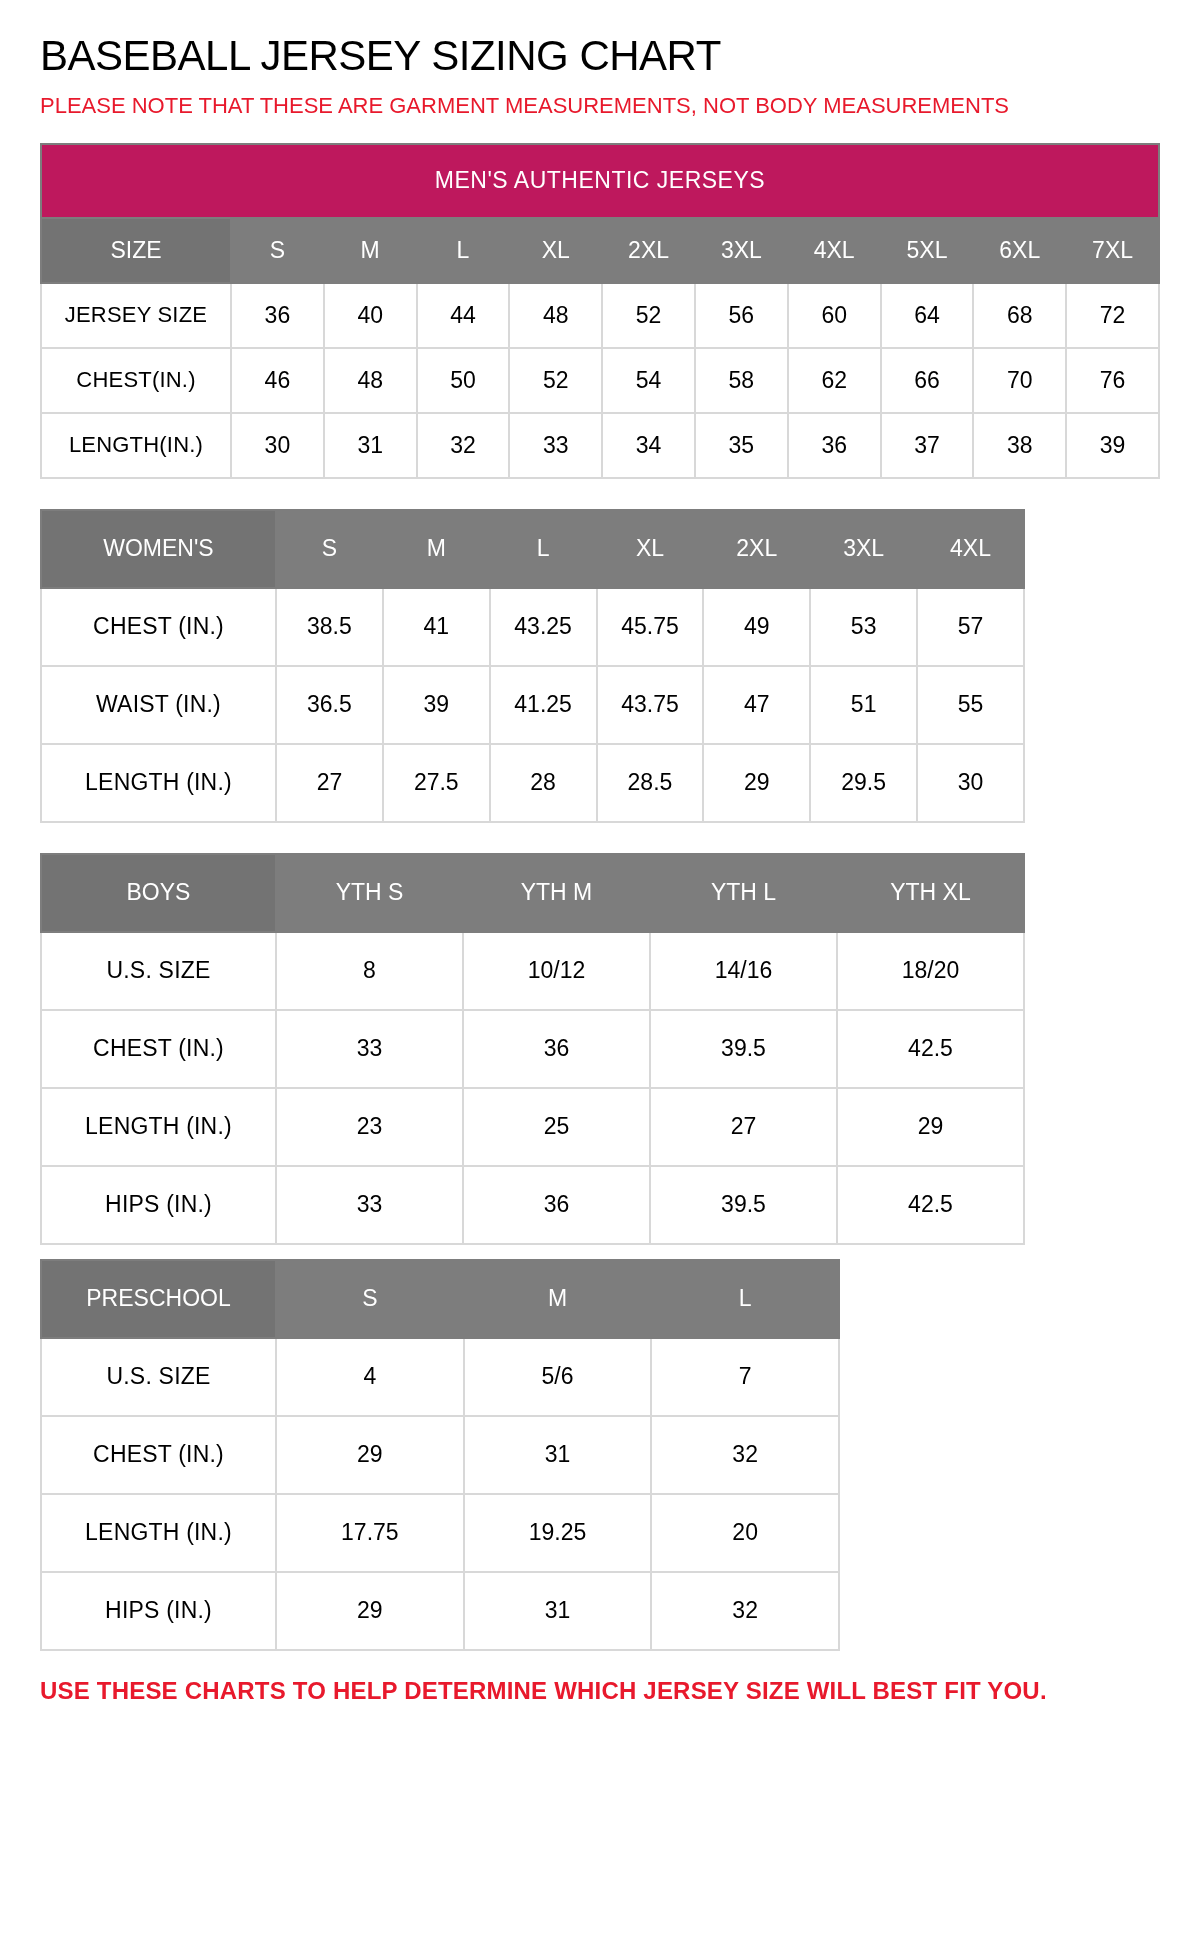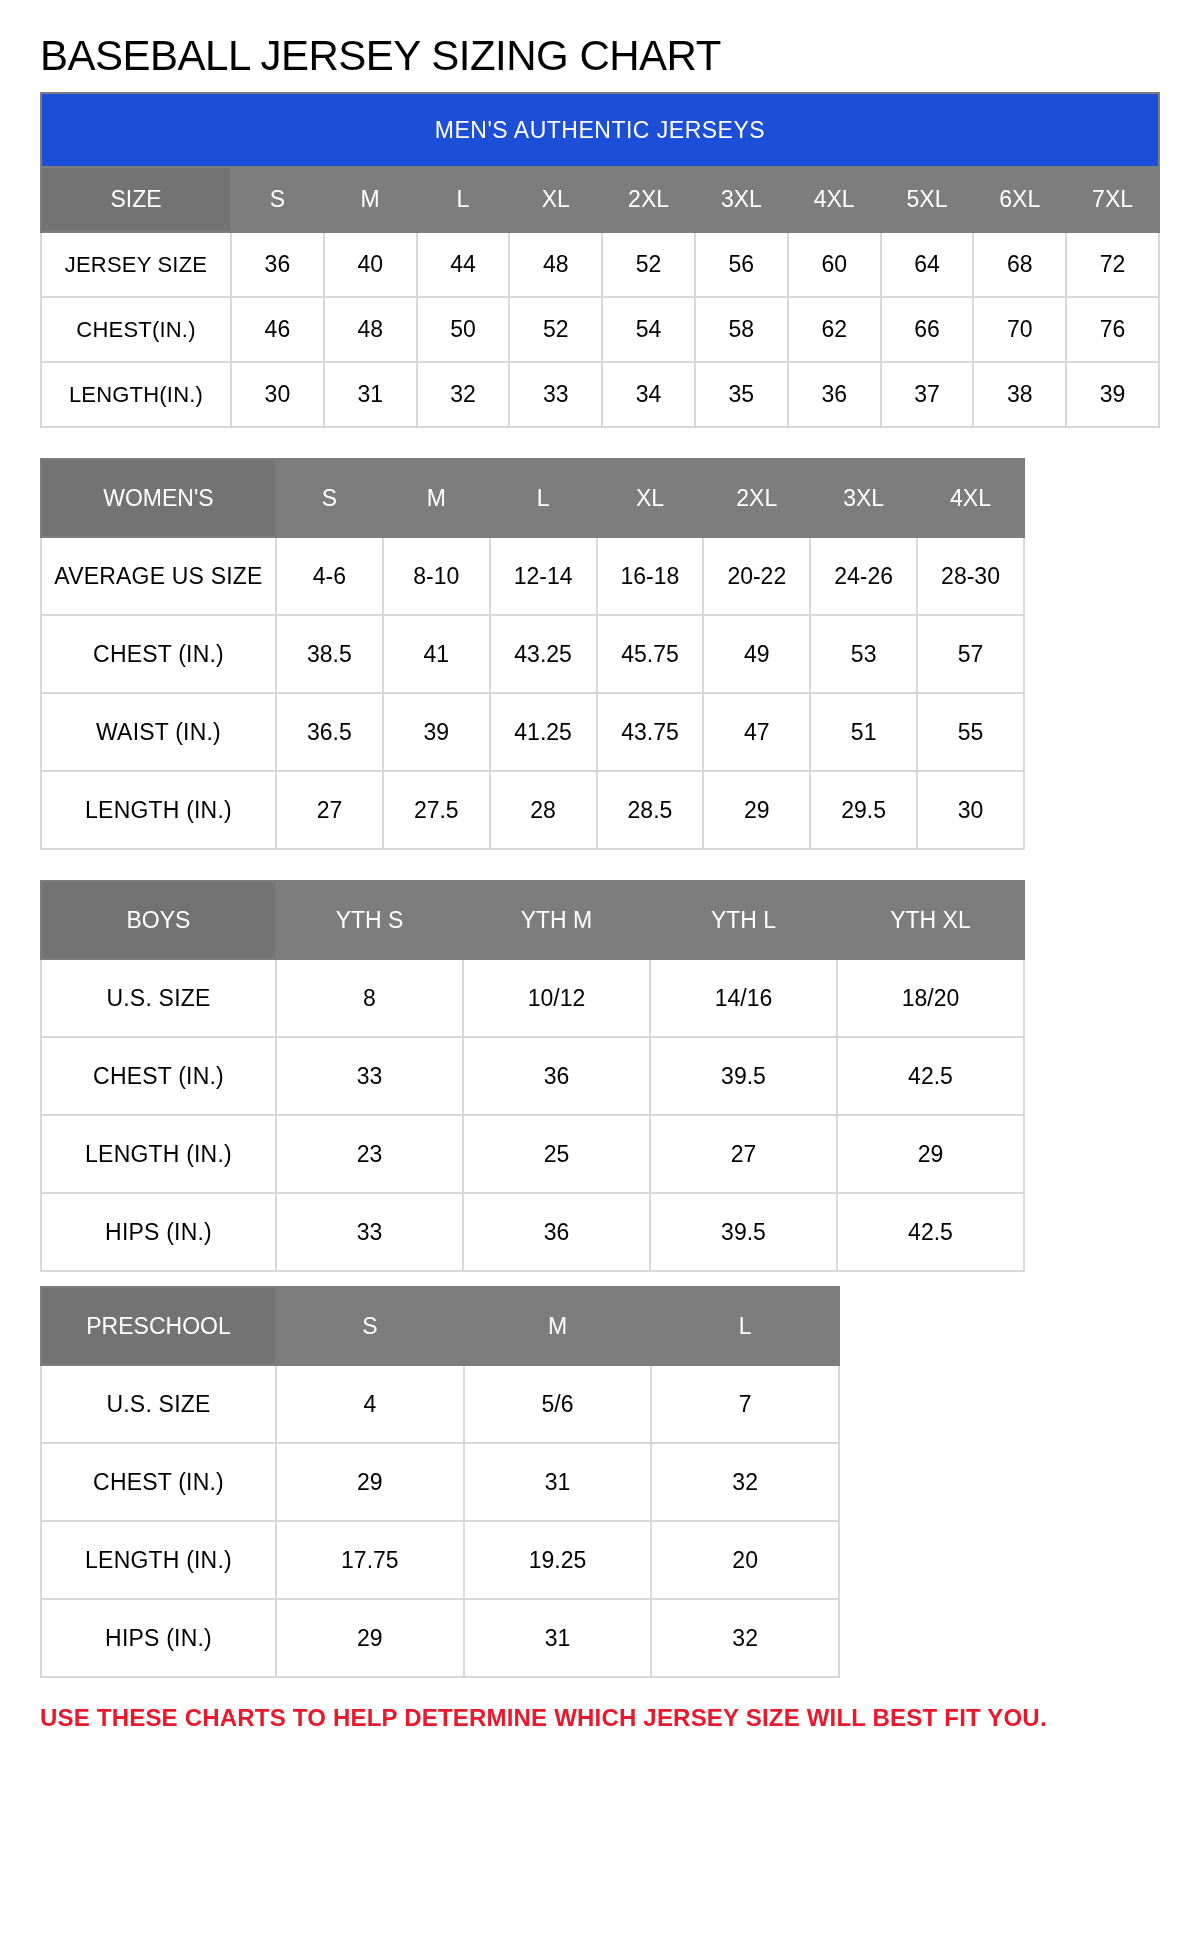--- a/index.html
+++ b/index.html
@@ -58,21 +58,21 @@
     background: #7d7d7d;
     color: #ffffff;
     border: 2px solid #7d7d7d;
     font-size: 24px;
   }
   .tbl .hdr td.labelcell {
     background: #737373;
     color: #ffffff;
   }
   .banner td {
-    background: #1d4ed8;
+    background: #be185d;
     color: #ffffff;
     font-size: 30px;
     letter-spacing: 0.5px;
     height: 72px;
     border: 2px solid #7d7d7d;
   }
   .rowlabel {
     font-size: 22px;
     letter-spacing: 0.2px;
   }
@@ -106,20 +106,21 @@
     line-height: 1.15;
   }
 </style>
 </head>
 <body>
 
 <div class="page">
 
   <h1 class="main-title">BASEBALL JERSEY SIZING CHART</h1>
 
+  <p class="note">PLEASE NOTE THAT THESE ARE GARMENT MEASUREMENTS, NOT BODY MEASUREMENTS</p>
 
   <table class="tbl" id="men-table">
     <colgroup>
       <col style="width:190px">
       <col span="10">
     </colgroup>
     <tbody>
       <tr class="banner">
         <td colspan="11">MEN'S AUTHENTIC JERSEYS</td>
       </tr>
@@ -191,30 +192,20 @@
         <td class="labelcell">WOMEN'S</td>
         <td>S</td>
         <td>M</td>
         <td>L</td>
         <td>XL</td>
         <td>2XL</td>
         <td>3XL</td>
         <td>4XL</td>
       </tr>
 
-      <tr>
-        <td class="rowlabel two-line">AVERAGE US SIZE</td>
-        <td>4-6</td>
-        <td>8-10</td>
-        <td>12-14</td>
-        <td>16-18</td>
-        <td>20-22</td>
-        <td>24-26</td>
-        <td>28-30</td>
-      </tr>
 
       <tr>
         <td class="rowlabel">CHEST (IN.)</td>
         <td>38.5</td>
         <td>41</td>
         <td>43.25</td>
         <td>45.75</td>
         <td>49</td>
         <td>53</td>
         <td>57</td>

